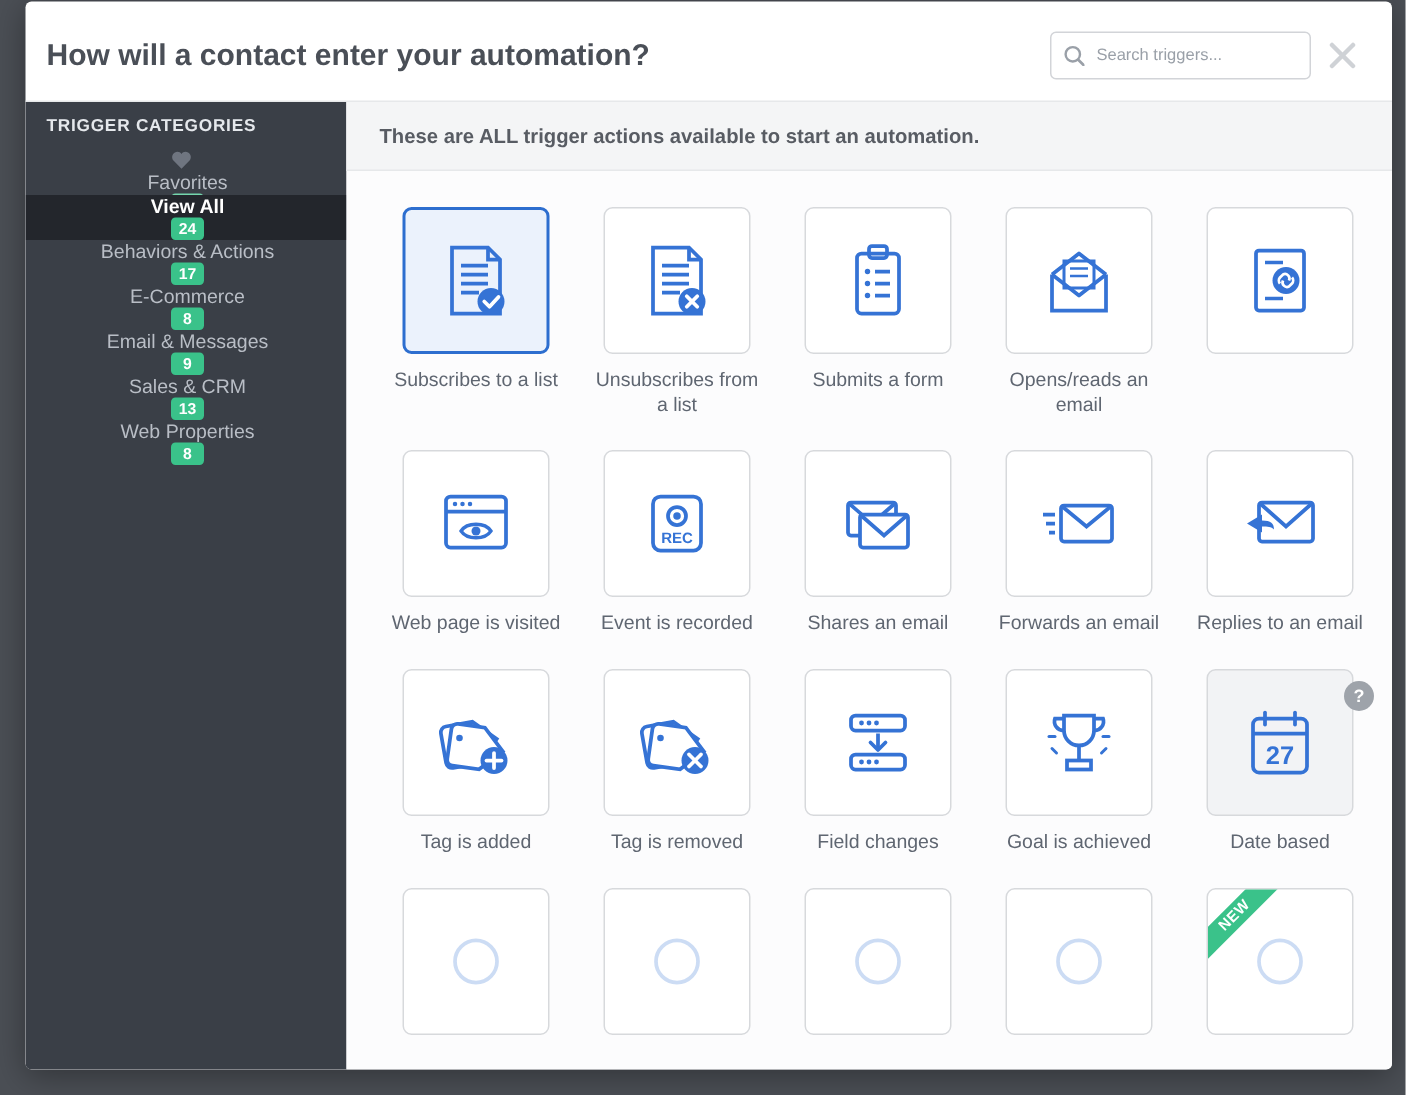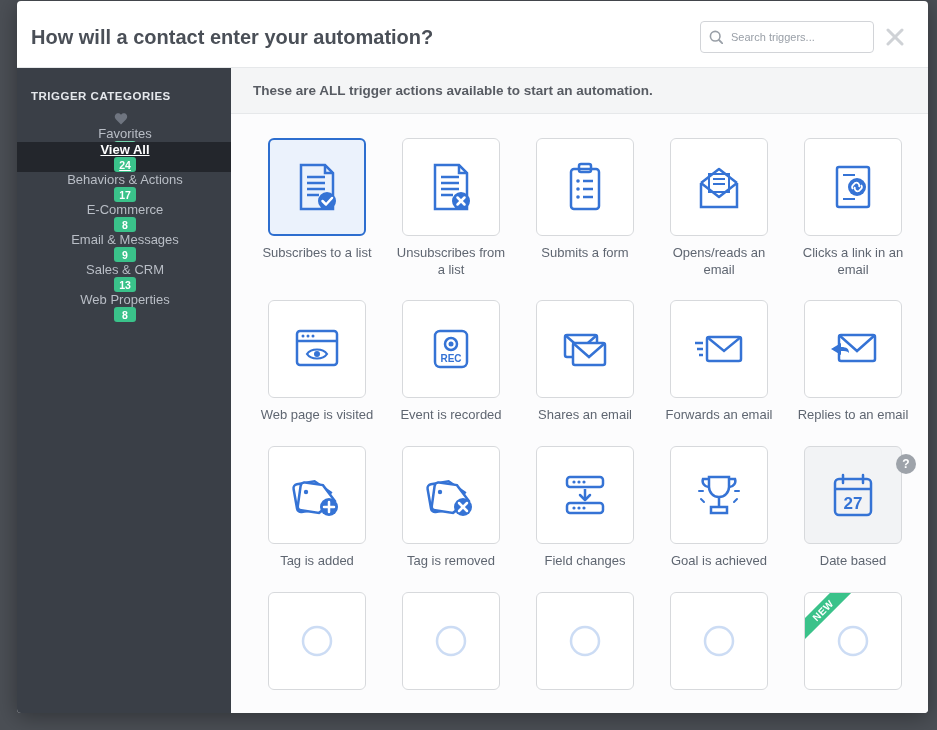--- a/index.html
+++ b/index.html
@@ -91,21 +91,21 @@
     display: flex;
     min-height: 0;
     border-top: 1px solid #e6e8ea;
   }
   
   .sidebar {
     width: 214px;
     background: var(--sidebar-bg);
     color: var(--sidebar-text);
     font-size: 13px;
-    padding-top: 12px;
+    padding-top: 0;
     overflow: hidden;
   }
   .sidebar-heading {
     padding: 10px 14px;
     font-size: 11.5px;
     letter-spacing: .5px;
     font-weight: 700;
     color: var(--sidebar-heading);
     text-transform: uppercase;
   }
@@ -115,21 +115,20 @@
     padding: 0 12px 0 14px;
     height: 30px;
     cursor: pointer;
     position: relative;
     flex-direction: column;
   }
   .side-item.active {
     background: var(--sidebar-bg-dark);
     color: #fff;
     font-weight: 600;
-    text-decoration: underline;
   }
   .side-item .fav-icon {
     width: 14px; height: 14px;
     margin-right: 8px;
     color: #6f7580;
     flex: 0 0 auto;
   }
   .side-label { flex: 1; white-space: nowrap; }
   .side-badge {
     min-width: 22px;
@@ -480,21 +479,20 @@
                 </svg>
               </div>
               <div class="trigger-label">Opens/reads an email</div>
             </div>
             <div class="trigger">
               <div class="card">
                 <svg viewBox="0 0 56 56">
                   <use href="#ic-page-link"></use>
                 </svg>
               </div>
-              <div class="trigger-label">Clicks a link in an email</div>
             </div>
             <div class="trigger">
               <div class="card">
                 <svg viewBox="0 0 56 56">
                   <use href="#ic-browser-eye"></use>
                 </svg>
               </div>
               <div class="trigger-label">Web page is visited</div>
             </div>
             <div class="trigger">

